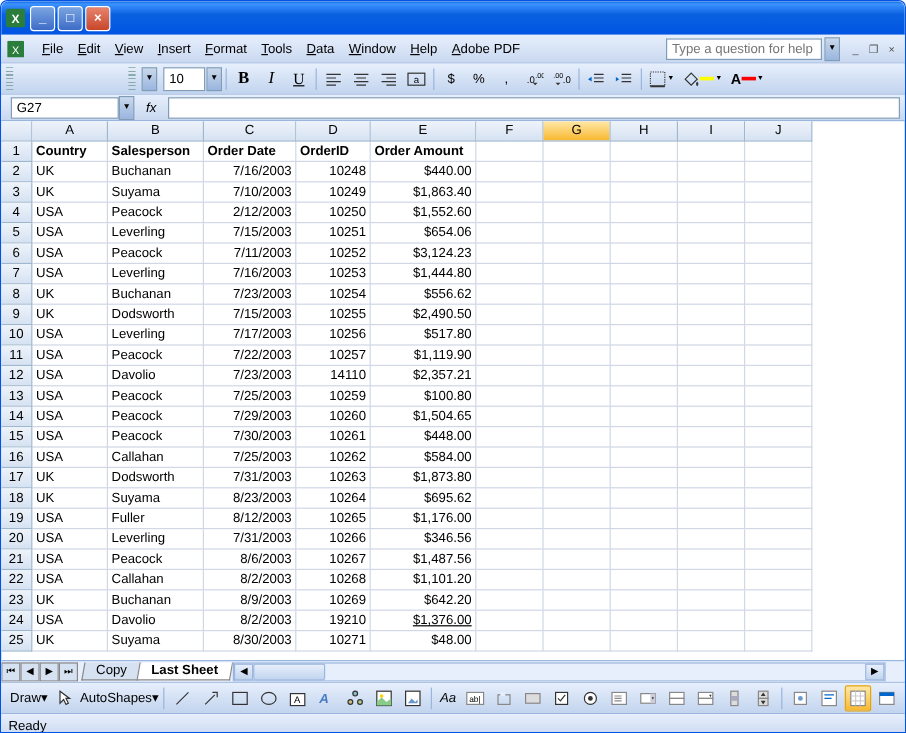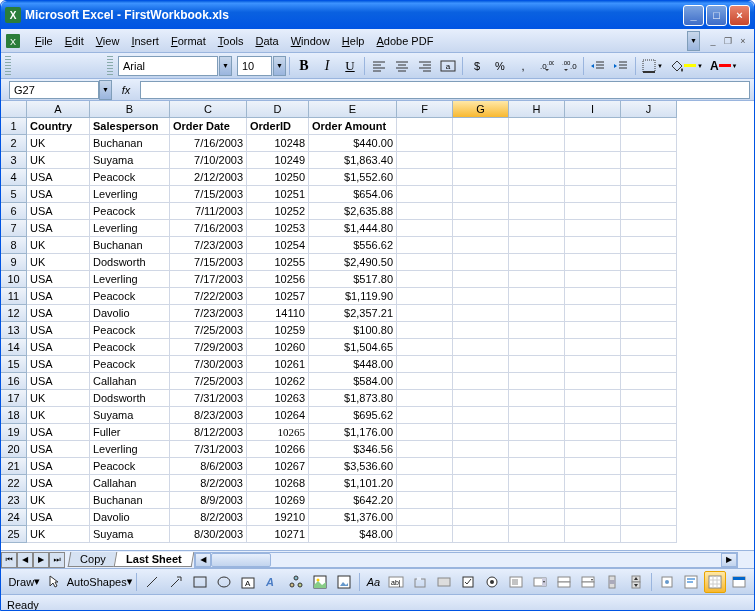--- a/index.html
+++ b/index.html
@@ -62,21 +62,20 @@
 </head>
 <body>
 
 <div class="titlebar">
   <span class="appicon">
     <svg width="16" height="16">
         <rect width="16" height="16" fill="#2a7d3a" rx="2"></rect>
         <text x="8" y="12" font-size="10" fill="#fff" text-anchor="middle" font-weight="bold">X</text>
       </svg>
   </span>
-  <span class="title">Microsoft Excel - FirstWorkbook.xls</span>
   <div class="winbtns">
     <div class="winbtn">_</div>
     <div class="winbtn">□</div>
     <div class="winbtn close">×</div>
   </div>
 </div>
 
 <div class="menubar">
   <span class="ctrlbox">
     <svg width="14" height="14">
@@ -90,34 +89,34 @@
       <span class="menuitem"><u>V</u>iew</span>
       <span class="menuitem"><u>I</u>nsert</span>
       <span class="menuitem"><u>F</u>ormat</span>
       <span class="menuitem"><u>T</u>ools</span>
       <span class="menuitem"><u>D</u>ata</span>
       <span class="menuitem"><u>W</u>indow</span>
       <span class="menuitem"><u>H</u>elp</span>
       <span class="menuitem"><u>A</u>dobe PDF</span>
     </div>
   <div class="helpbox">
+    <input class="helpinput" placeholder="Type a question for help" style="">
     <span class="dropbtn">▼</span>
     <div class="mdibtns">
       <div class="mdibtn">_</div>
       <div class="mdibtn">❐</div>
       <div class="mdibtn">×</div>
     </div>
   </div>
 </div>
 
 <div class="toolbar">
   <div class="grip"></div>
   <div style="width:90px"></div>
   <div class="grip"></div>
-  <input class="fontname" value="Arial" style="">
   <span class="dropbtn">▼</span>
   <input class="fontsize" style="margin-left: 4px;" value="10">
   <span class="dropbtn">▼</span>
   <div class="tsep"></div>
   <div class="tbtn boldbtn">B</div>
   <div class="tbtn italbtn">I</div>
   <div class="tbtn underbtn">U</div>
   <div class="tsep"></div>
   <div class="tbtn">
       <svg width="14" height="12">
@@ -297,21 +296,21 @@
         <div class="cell" style="width: 56px;"></div>
         <div class="cell" style="width: 56px;"></div>
         <div class="cell" style="width: 56px;"></div>
       </div>
       <div class="row">
         <div class="rowhead">6</div>
         <div class="cell" style="width: 63px;">USA</div>
         <div class="cell" style="width: 80px;">Peacock</div>
         <div class="cell r" style="width: 77px;">7/11/2003</div>
         <div class="cell r" style="width: 62px;">10252</div>
-        <div class="cell r" style="width: 88px;">$2,635.88</div>
+        <div class="cell r" style="width: 88px;">$3,124.23</div>
         <div class="cell" style="width: 56px;"></div>
         <div class="cell" style="width: 56px;"></div>
         <div class="cell" style="width: 56px;"></div>
         <div class="cell" style="width: 56px;"></div>
         <div class="cell" style="width: 56px;"></div>
       </div>
       <div class="row">
         <div class="rowhead">7</div>
         <div class="cell" style="width: 63px;">USA</div>
         <div class="cell" style="width: 80px;">Leverling</div>
@@ -465,21 +464,21 @@
         <div class="cell" style="width: 56px;"></div>
         <div class="cell" style="width: 56px;"></div>
         <div class="cell" style="width: 56px;"></div>
         <div class="cell" style="width: 56px;"></div>
       </div>
       <div class="row">
         <div class="rowhead">19</div>
         <div class="cell" style="width: 63px;">USA</div>
         <div class="cell" style="width: 80px;">Fuller</div>
         <div class="cell r" style="width: 77px;">8/12/2003</div>
-        <div class="cell r" style="width: 62px; font-family: Liberation Serif, serif;">10265</div>
+        <div class="cell r" style="width: 62px;">10265</div>
         <div class="cell r" style="width: 88px;">$1,176.00</div>
         <div class="cell" style="width: 56px;"></div>
         <div class="cell" style="width: 56px;"></div>
         <div class="cell" style="width: 56px;"></div>
         <div class="cell" style="width: 56px;"></div>
         <div class="cell" style="width: 56px;"></div>
       </div>
       <div class="row">
         <div class="rowhead">20</div>
         <div class="cell" style="width: 63px;">USA</div>
@@ -492,21 +491,21 @@
         <div class="cell" style="width: 56px;"></div>
         <div class="cell" style="width: 56px;"></div>
         <div class="cell" style="width: 56px;"></div>
       </div>
       <div class="row">
         <div class="rowhead">21</div>
         <div class="cell" style="width: 63px;">USA</div>
         <div class="cell" style="width: 80px;">Peacock</div>
         <div class="cell r" style="width: 77px;">8/6/2003</div>
         <div class="cell r" style="width: 62px;">10267</div>
-        <div class="cell r" style="width: 88px;">$3,536.60</div>
+        <div class="cell r" style="width: 88px;">$1,487.56</div>
         <div class="cell" style="width: 56px;"></div>
         <div class="cell" style="width: 56px;"></div>
         <div class="cell" style="width: 56px;"></div>
         <div class="cell" style="width: 56px;"></div>
         <div class="cell" style="width: 56px;"></div>
       </div>
       <div class="row">
         <div class="rowhead">22</div>
         <div class="cell" style="width: 63px;">USA</div>
         <div class="cell" style="width: 80px;">Callahan</div>
@@ -531,21 +530,21 @@
         <div class="cell" style="width: 56px;"></div>
         <div class="cell" style="width: 56px;"></div>
         <div class="cell" style="width: 56px;"></div>
       </div>
       <div class="row">
         <div class="rowhead">24</div>
         <div class="cell" style="width: 63px;">USA</div>
         <div class="cell" style="width: 80px;">Davolio</div>
         <div class="cell r" style="width: 77px;">8/2/2003</div>
         <div class="cell r" style="width: 62px;">19210</div>
-        <div class="cell r" style="width: 88px;">$1,376.00</div>
+        <div class="cell r" style="width: 88px; text-decoration: underline;">$1,376.00</div>
         <div class="cell" style="width: 56px;"></div>
         <div class="cell" style="width: 56px;"></div>
         <div class="cell" style="width: 56px;"></div>
         <div class="cell" style="width: 56px;"></div>
         <div class="cell" style="width: 56px;"></div>
       </div>
       <div class="row">
         <div class="rowhead">25</div>
         <div class="cell" style="width: 63px;">UK</div>
         <div class="cell" style="width: 80px;">Suyama</div>

